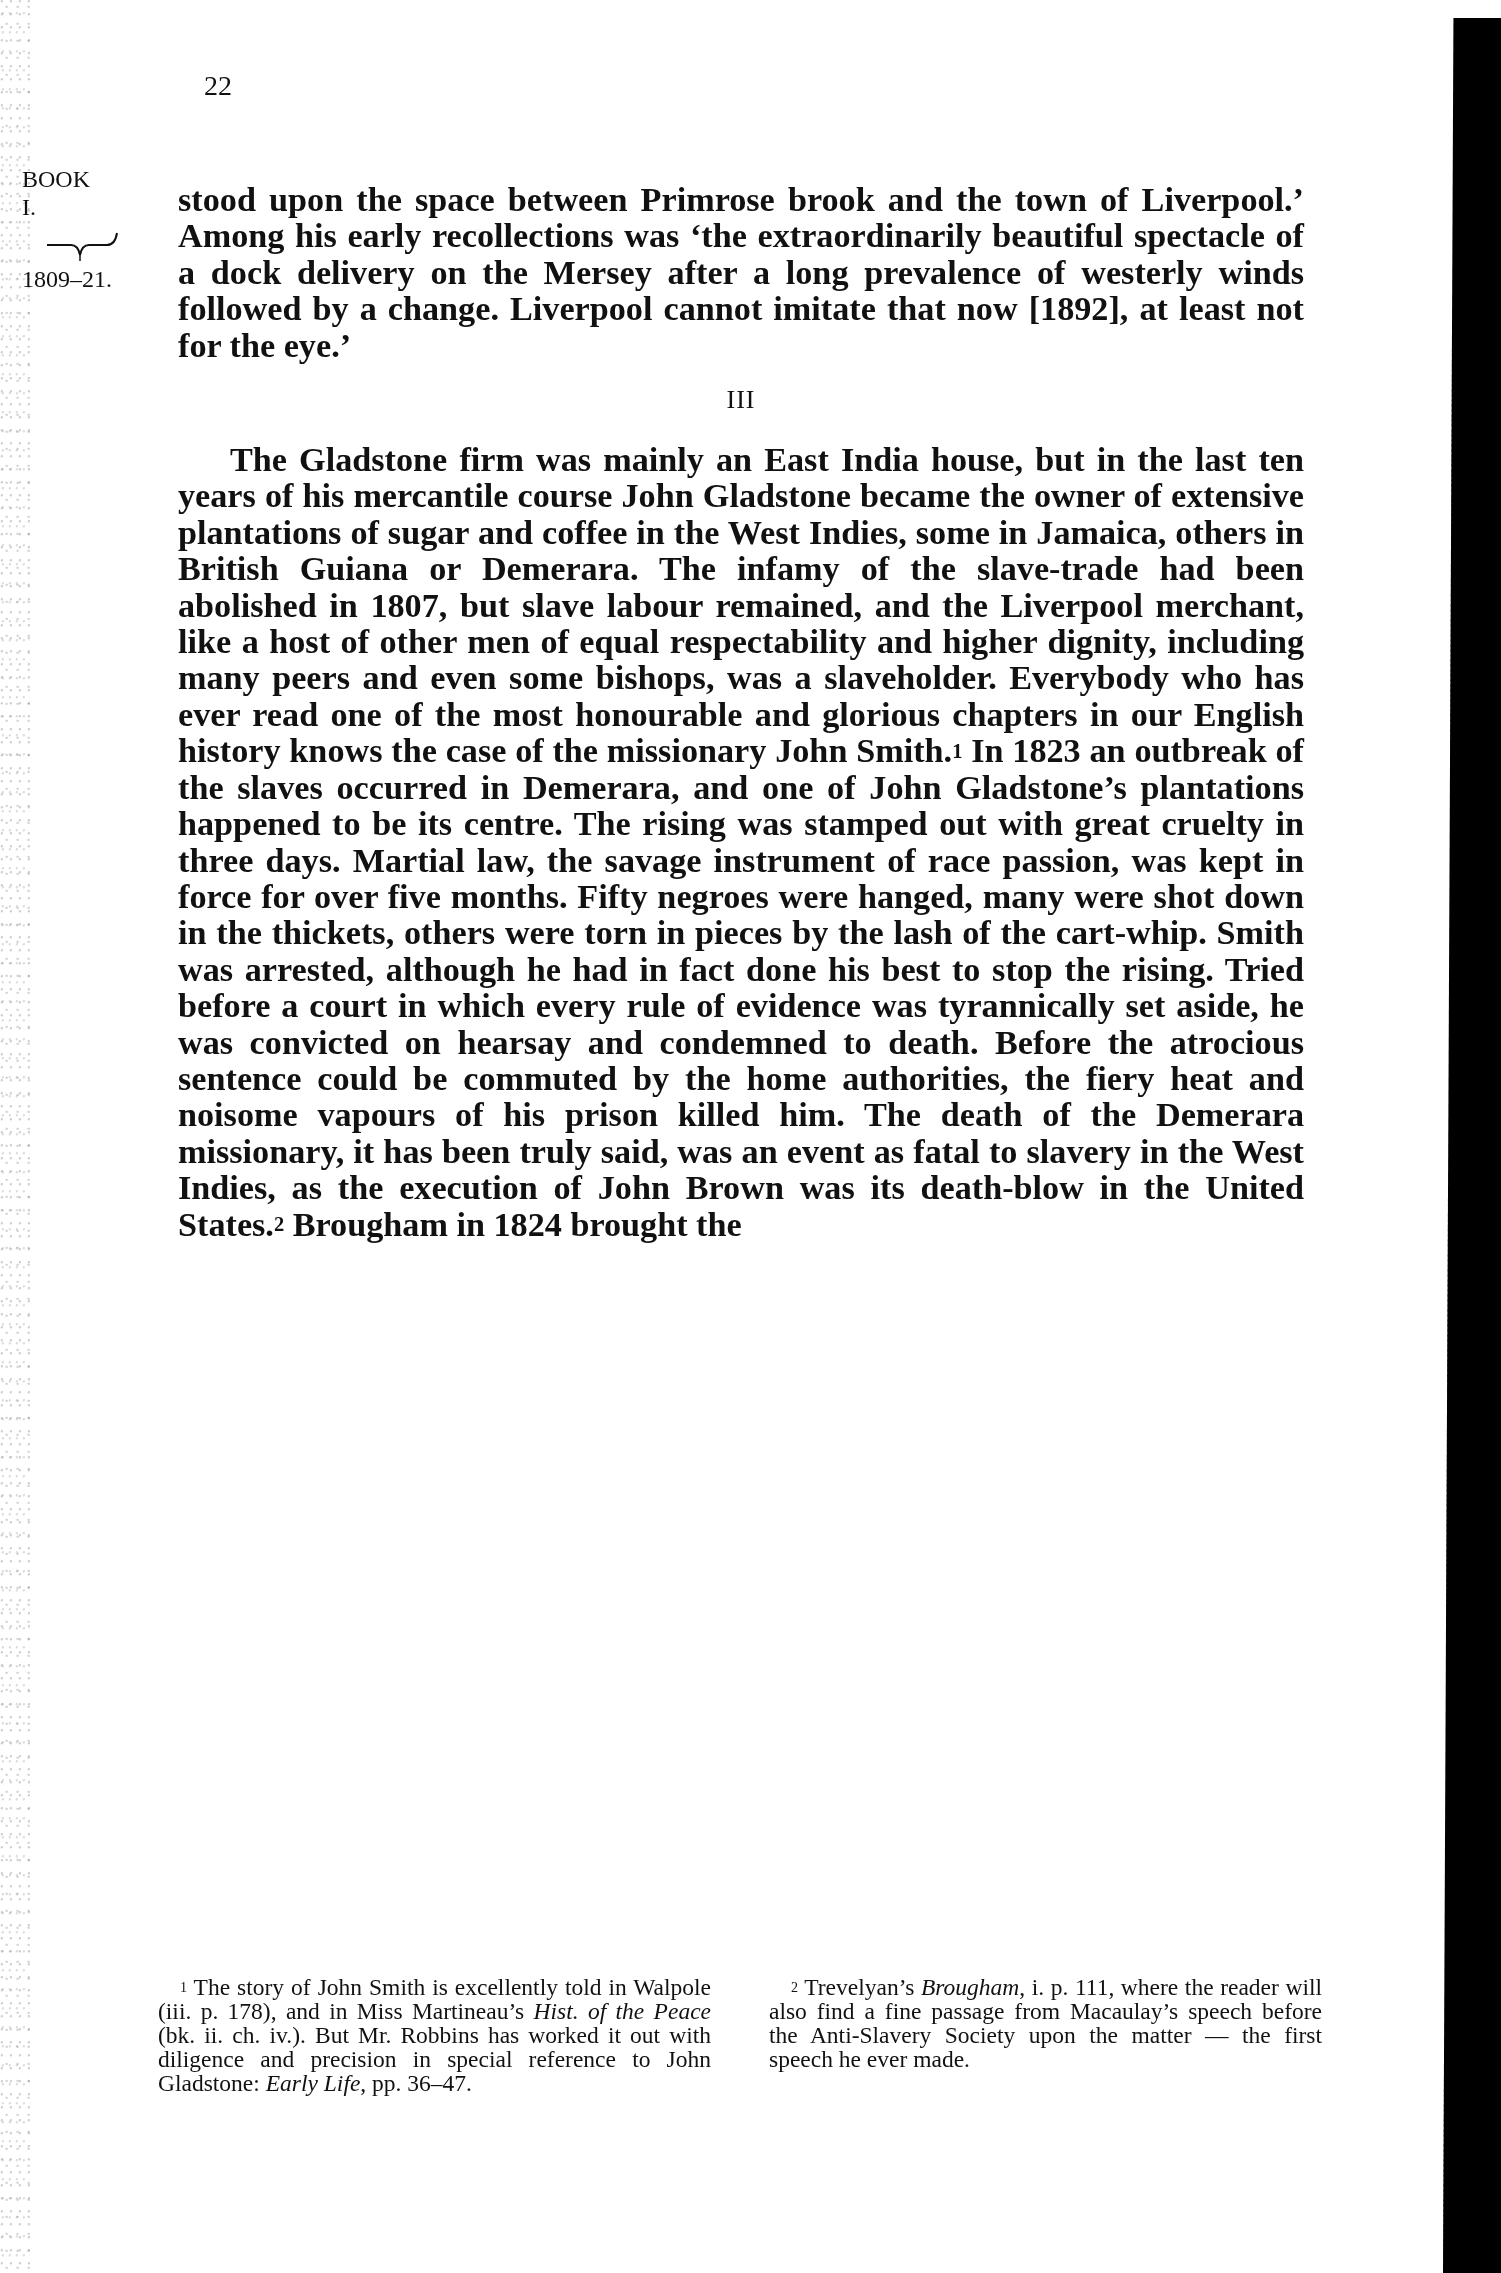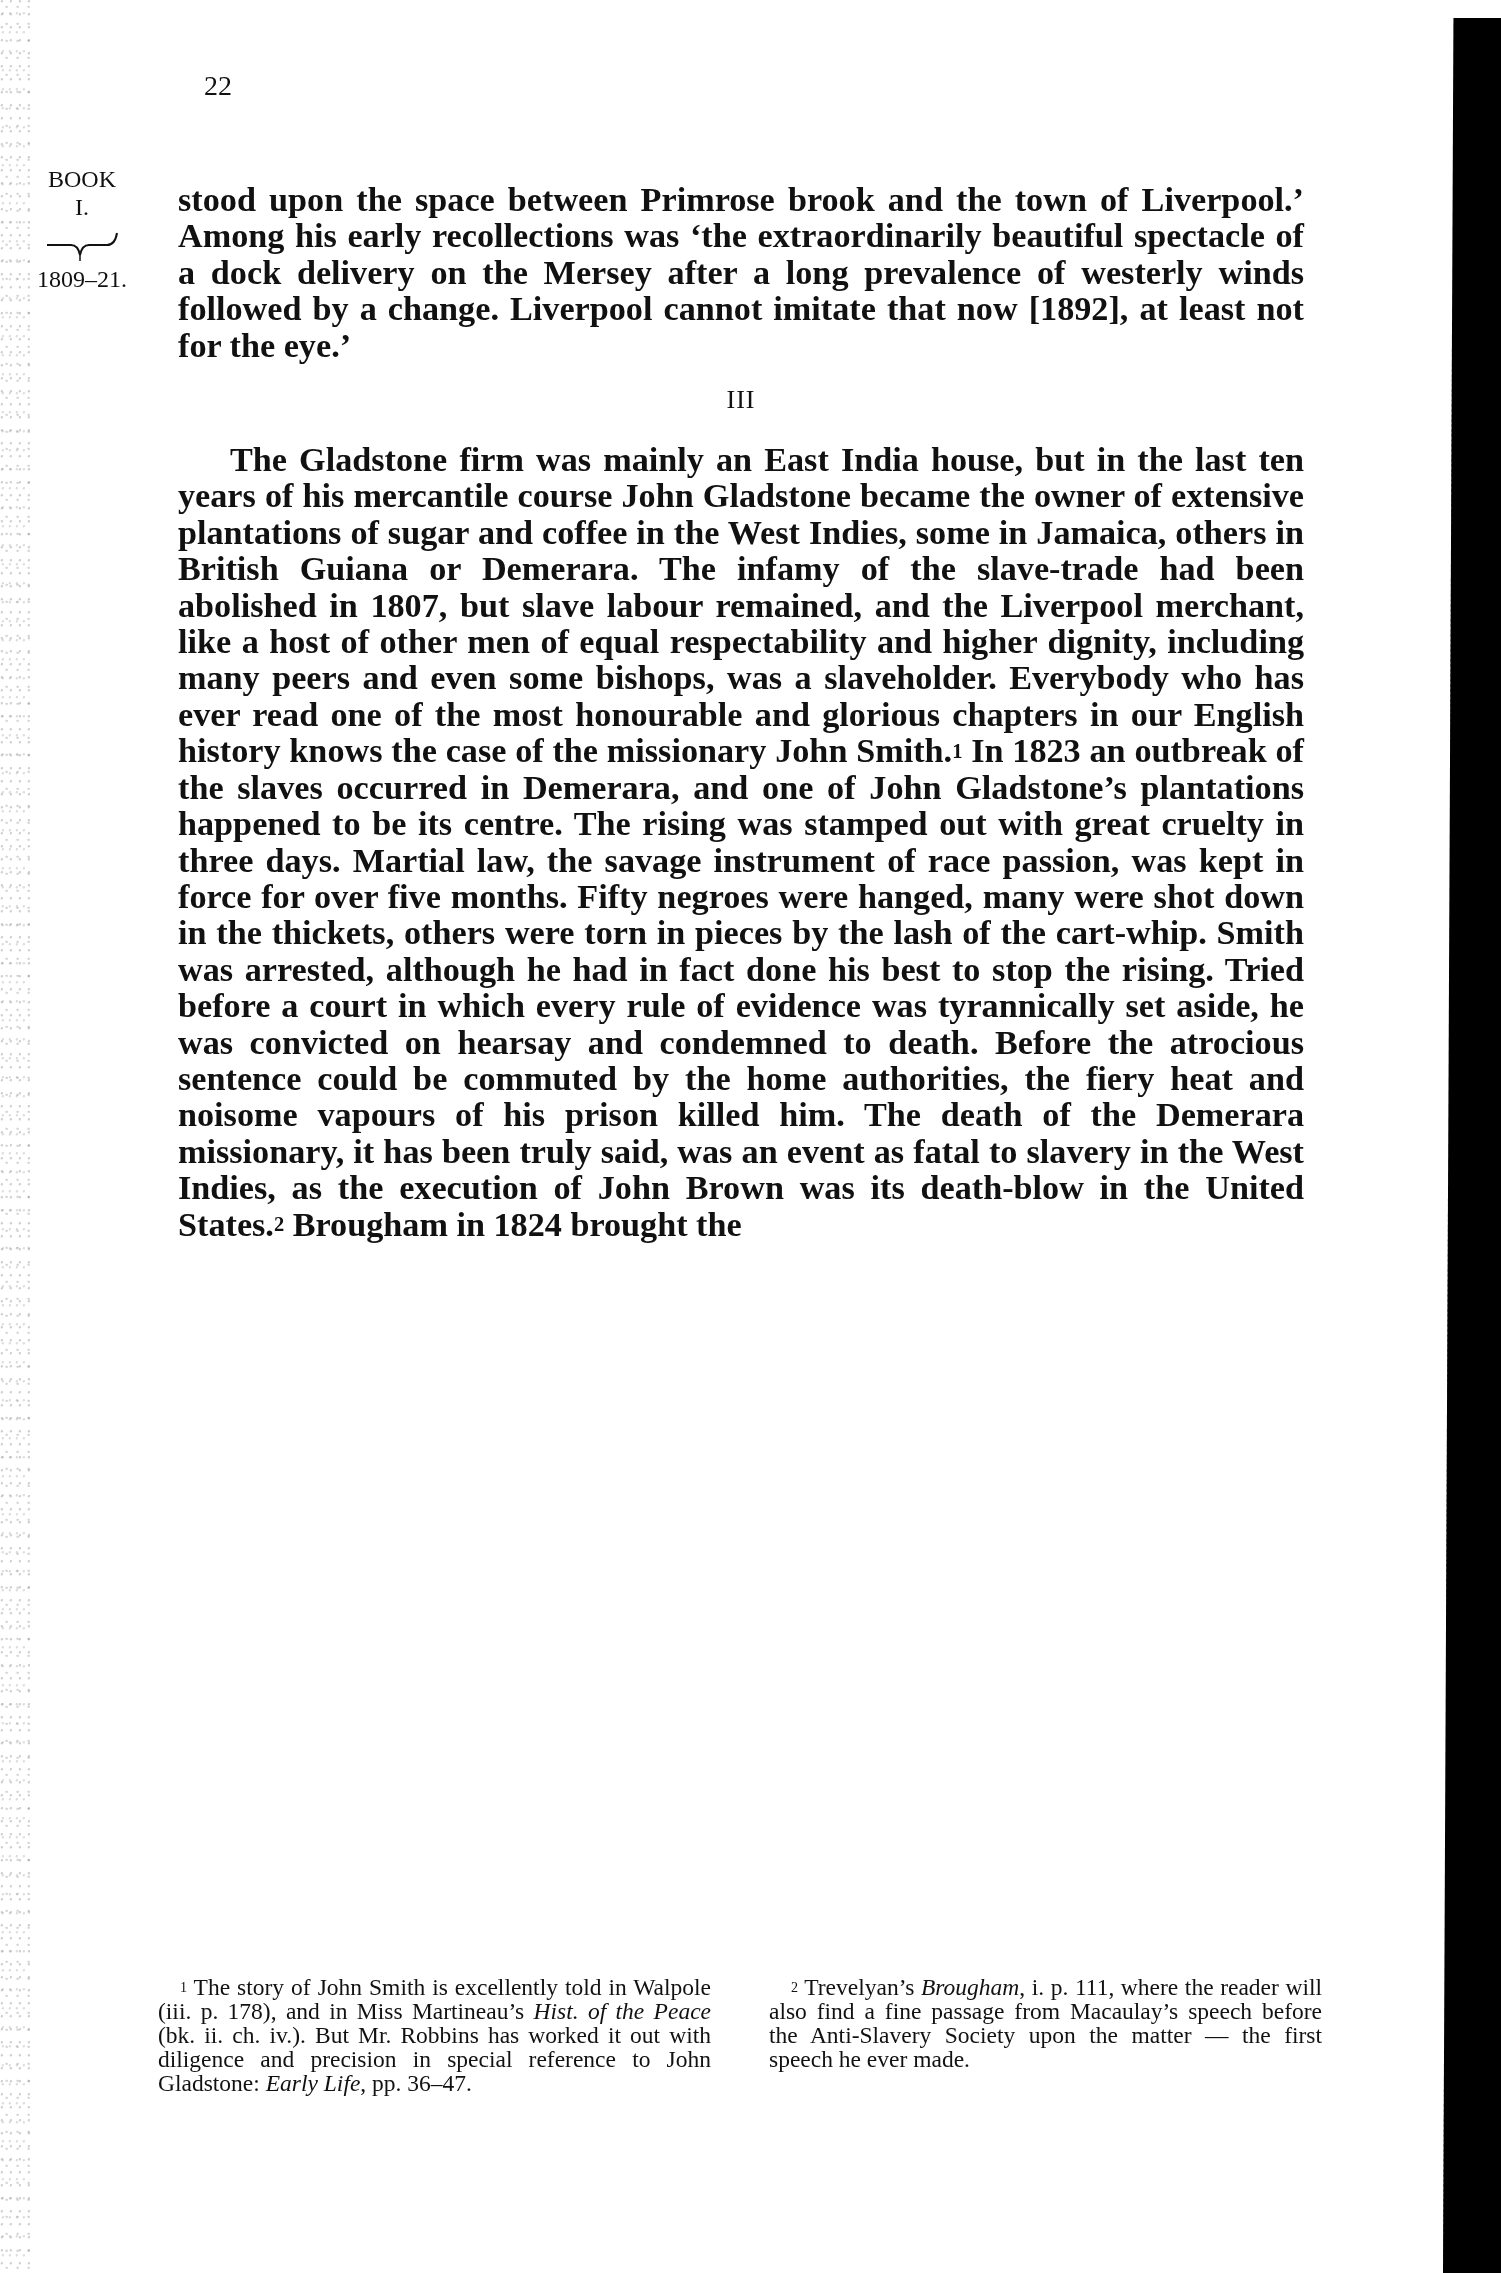--- a/index.html
+++ b/index.html
@@ -74,21 +74,21 @@
       letter-spacing: 1px;
       font-variant: small-caps;
     }
     .margin-note {
       position: absolute;
       left: 22px;
       top: 165px;
       width: 120px;
       font-size: 24px;
       line-height: 28px;
-      text-align: center;
+      text-align: left;
     }
     .margin-note .brace {
       display: block;
       height: 40px;
       margin: 2px 0;
     }
     .margin-note .brace svg {
       display: block;
       margin: 0 auto;
     }

